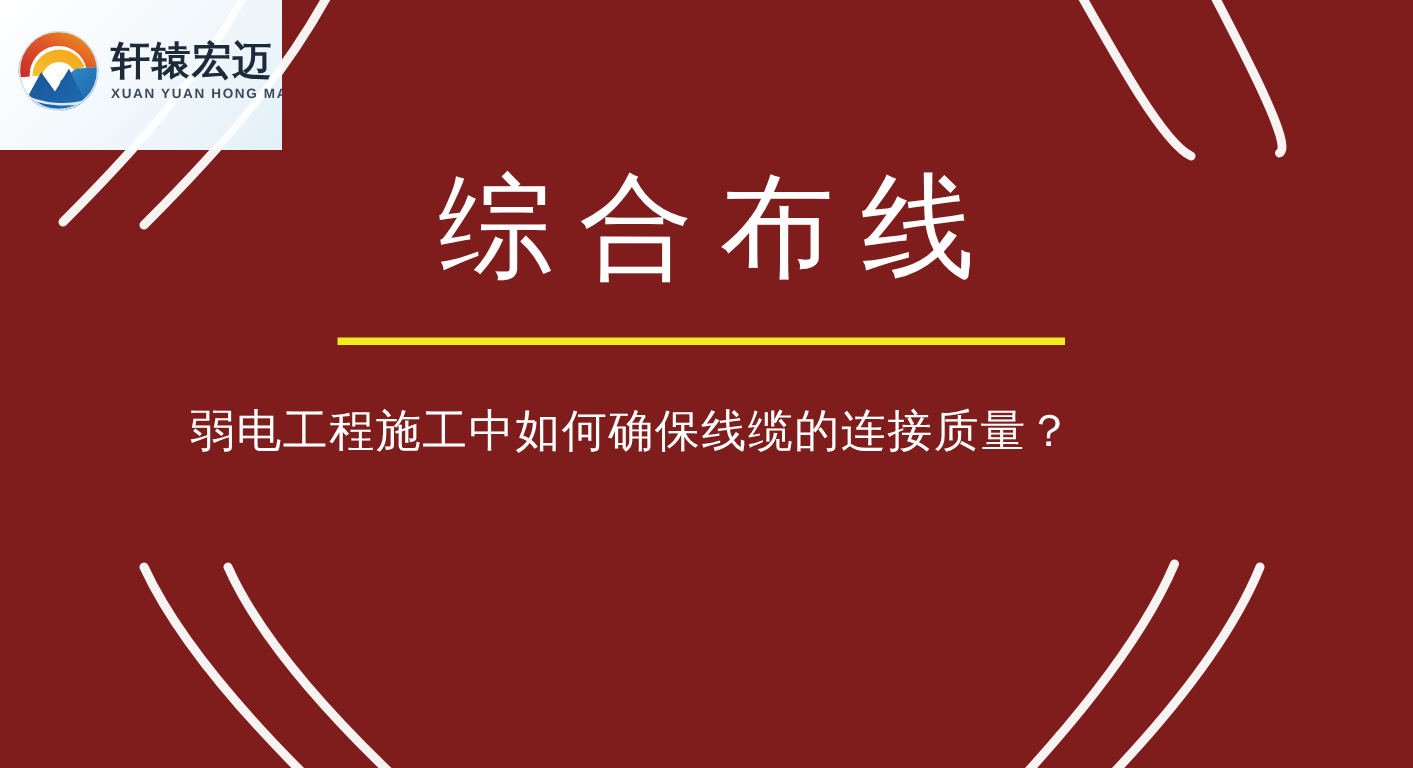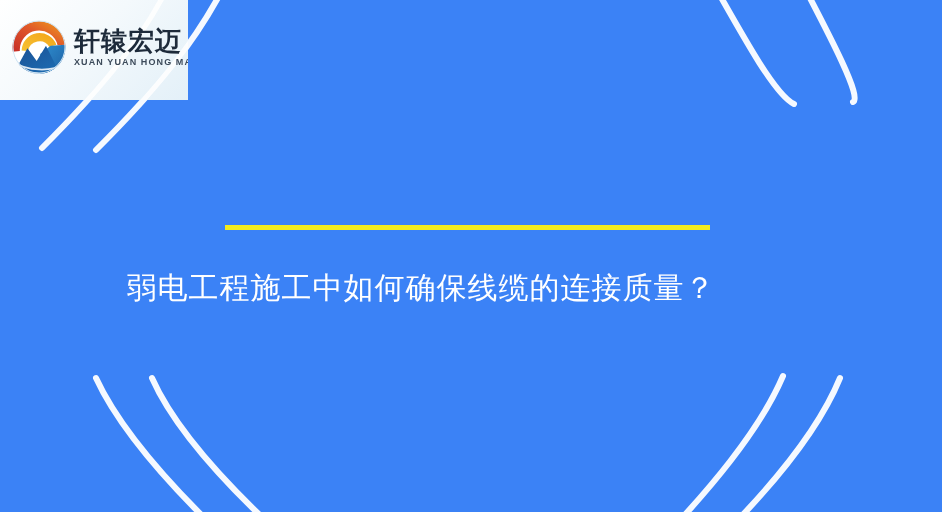--- a/index.html
+++ b/index.html
@@ -11,21 +11,21 @@
     height: 512px;
     overflow: hidden;
     font-family: "Liberation Sans", "DejaVu Sans", sans-serif;
     background: #5bade0;
   }
 
   .slide {
     position: relative;
     width: 942px;
     height: 512px;
-    background: #3b82f6;
+    background: #7f1d1d;
     overflow: hidden;
   }
 
   
   .arcs {
     position: absolute;
     inset: 0;
     width: 942px;
     height: 512px;
     pointer-events: none;
@@ -212,19 +212,20 @@
       </svg>
 
       <div class="logo-words">
         <div class="logo-cn">轩辕宏迈</div>
         <div class="logo-en">XUAN YUAN HONG MAI</div>
       </div>
     </div>
   </div>
 
   <div class="headline-block">
+    <div class="main-title">综合布线</div>
 
     <div class="divider"></div>
 
     <div class="subtitle">弱电工程施工中如何确保线缆的连接质量？</div>
   </div>
 
 </div>
 
 </body></html>

